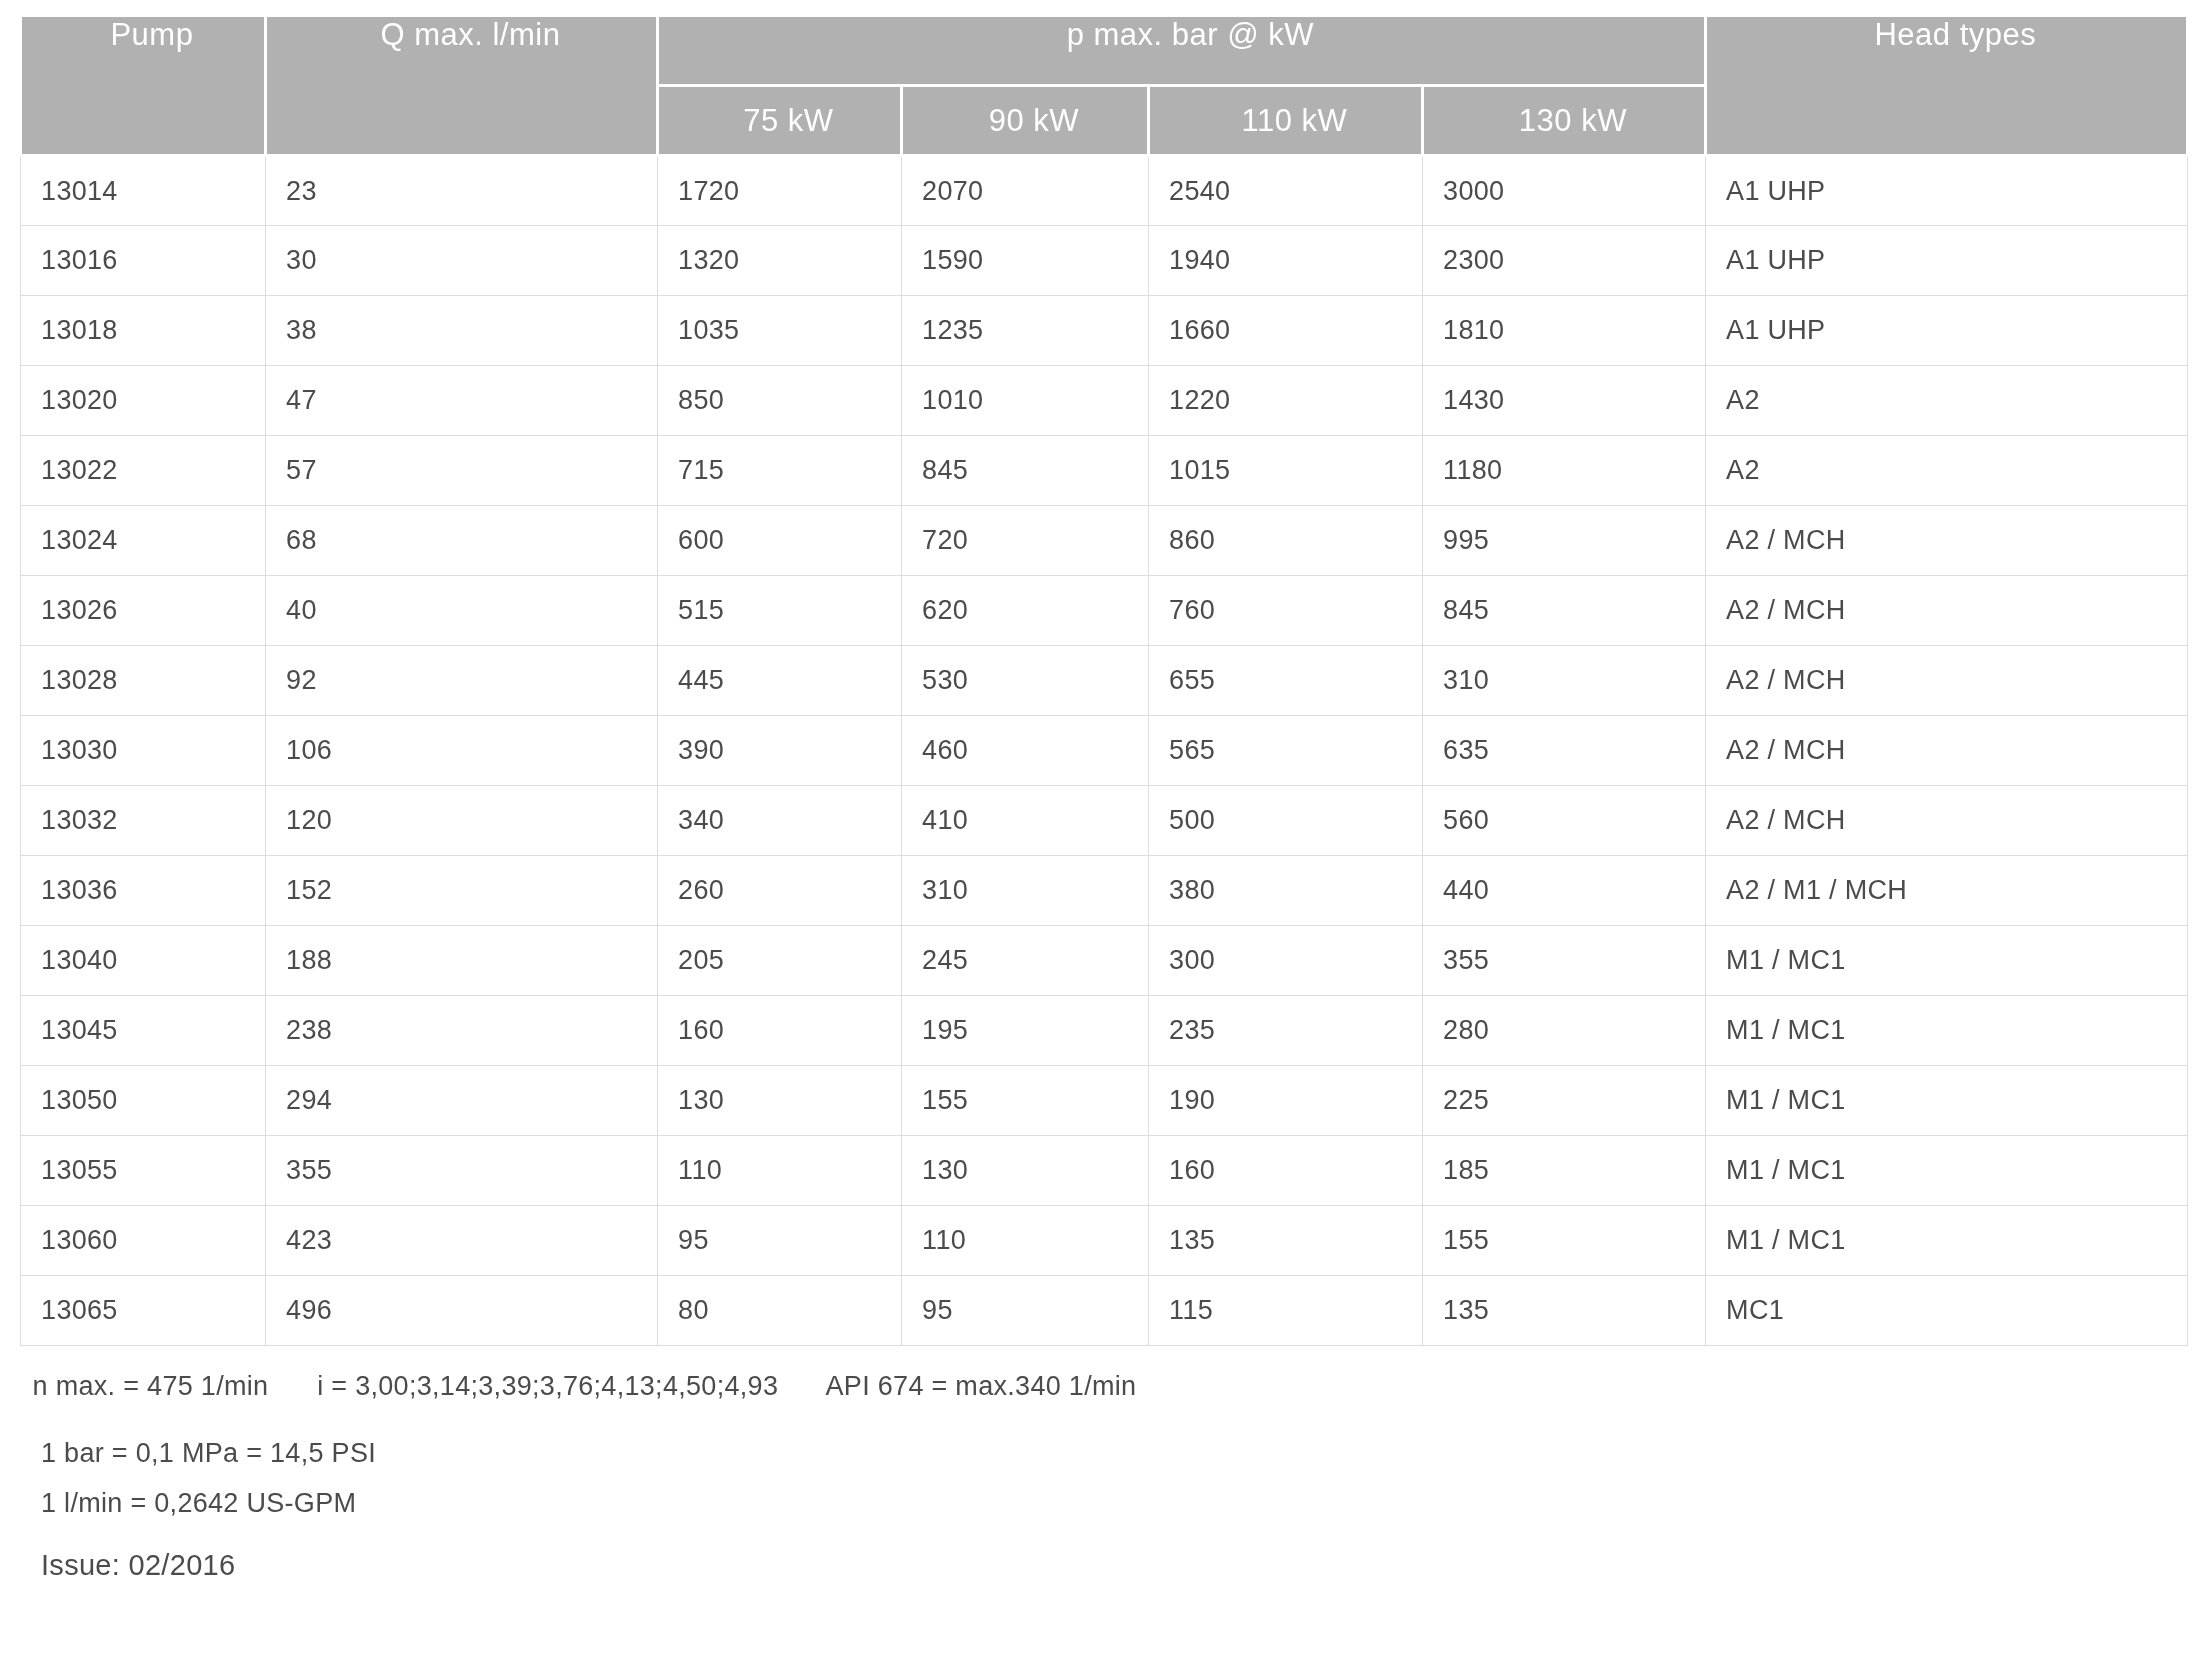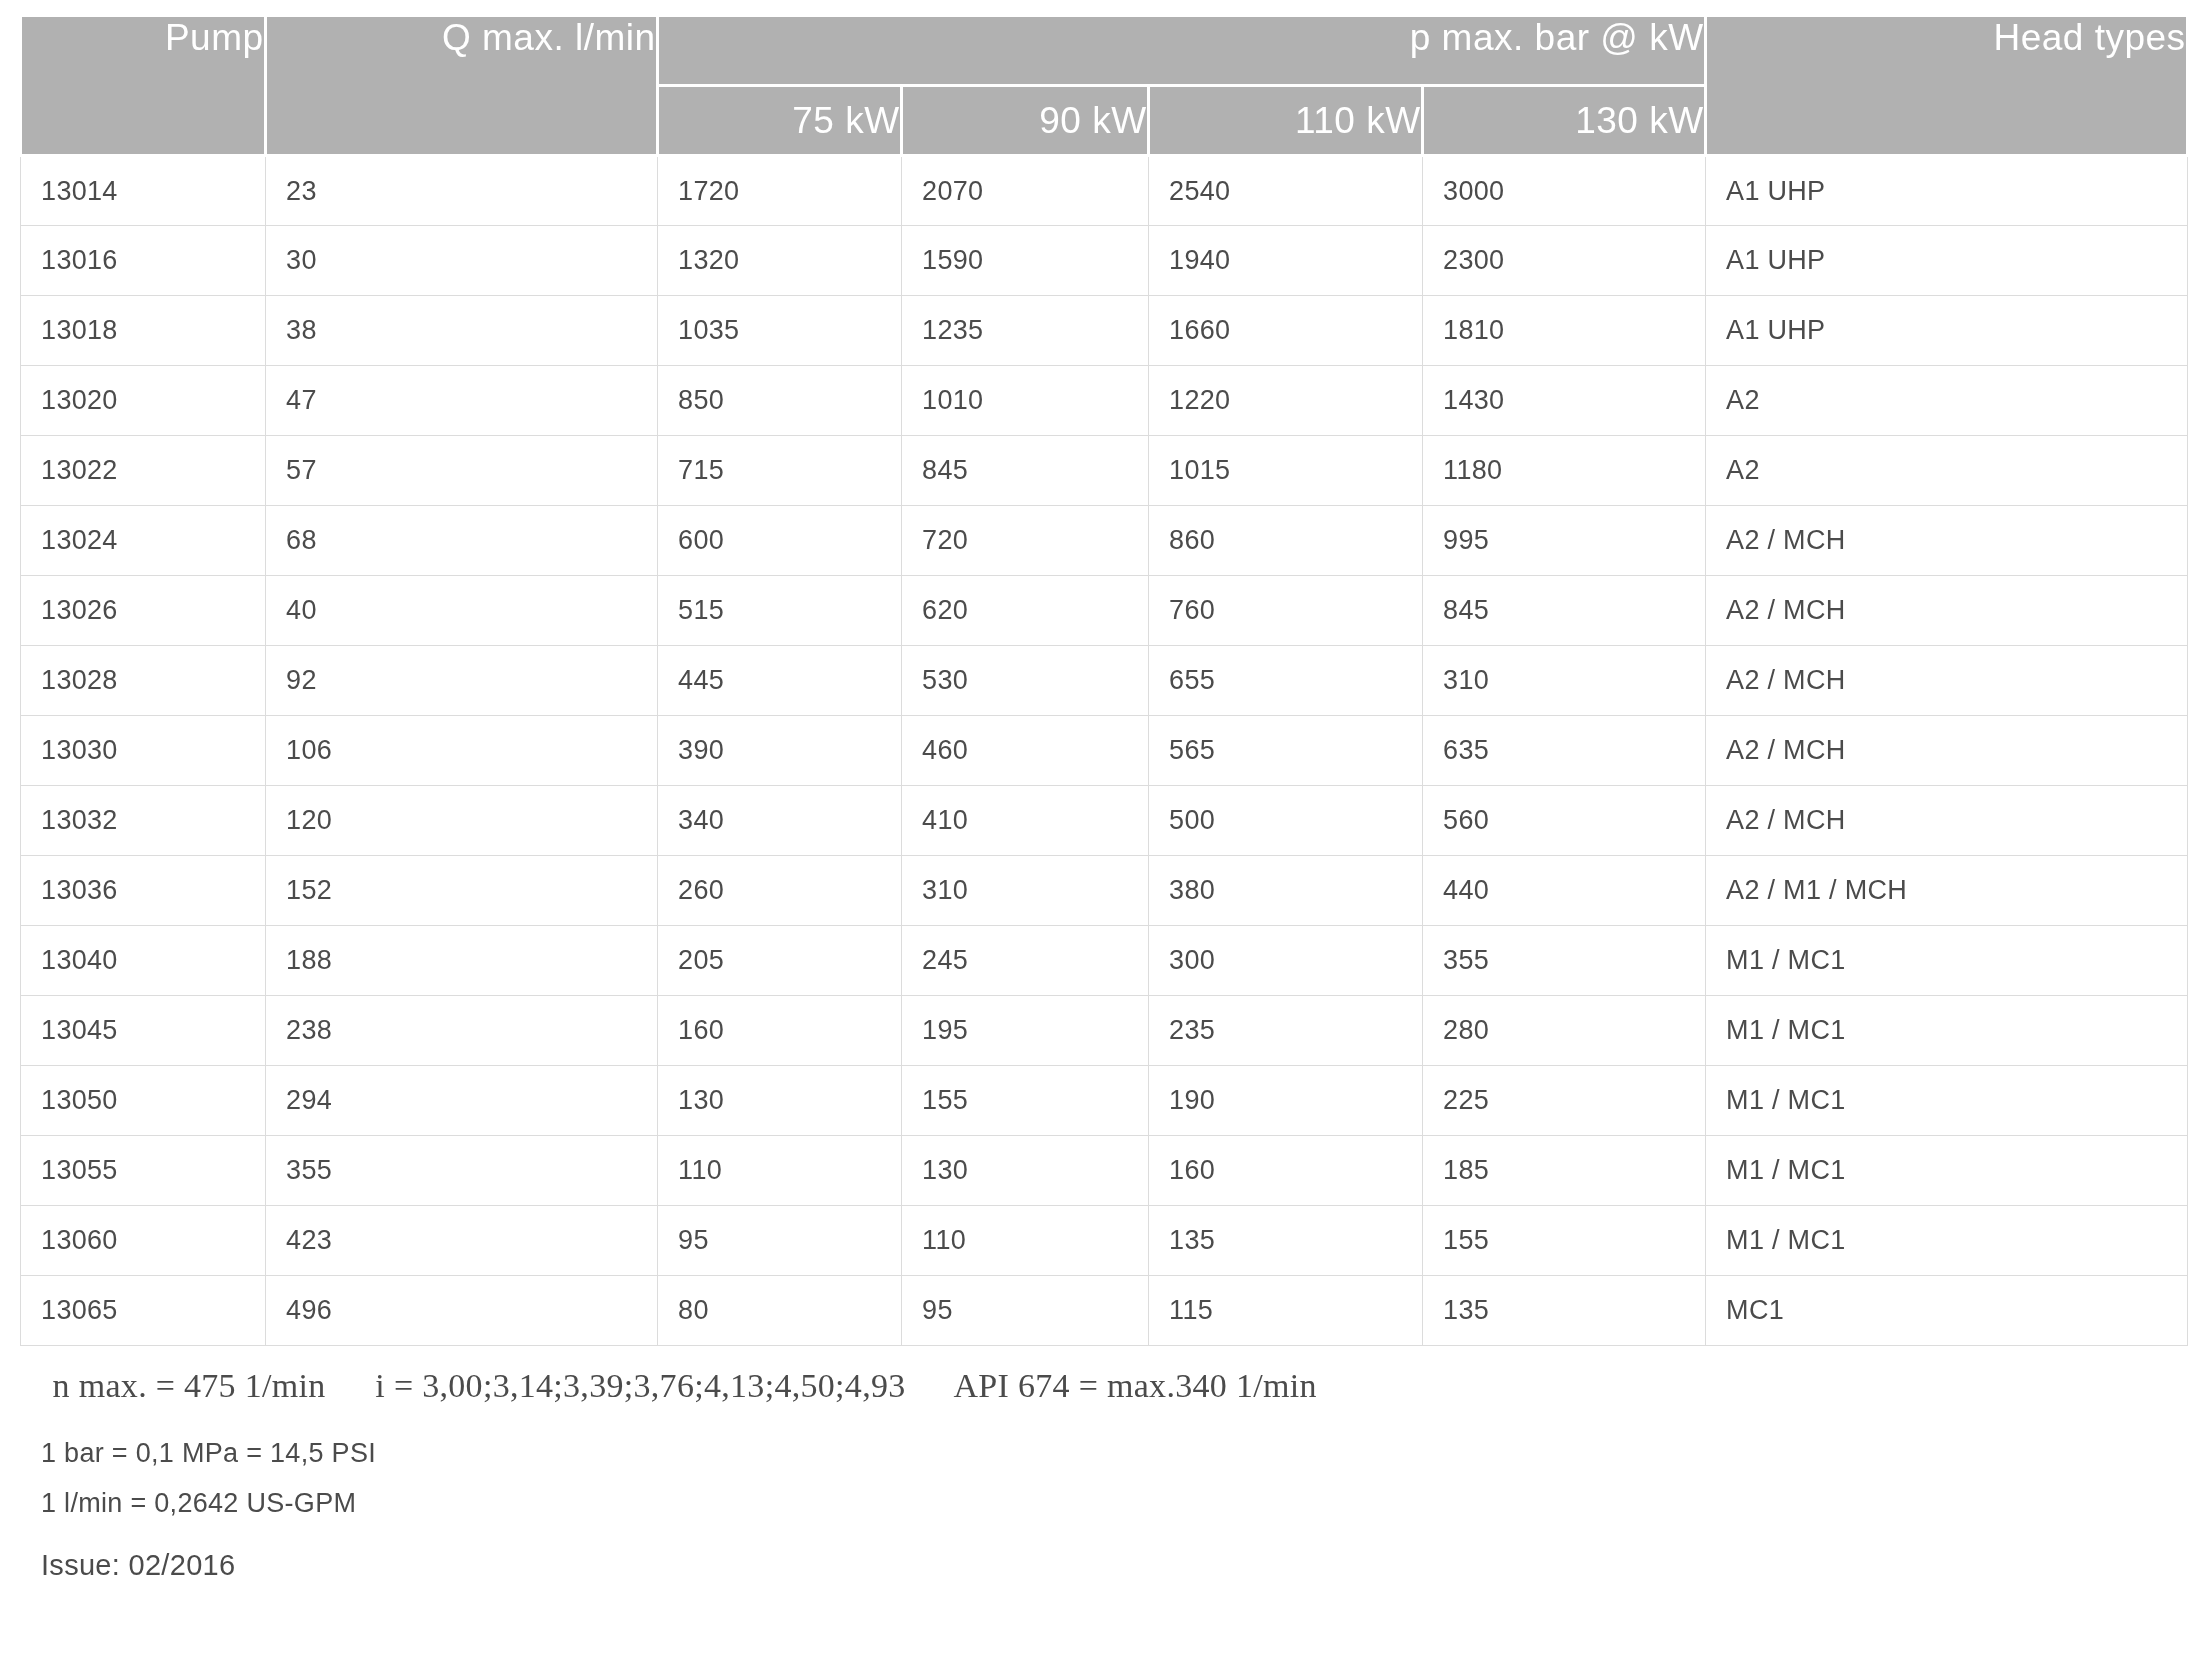--- a/index.html
+++ b/index.html
@@ -18,45 +18,44 @@
     -webkit-font-smoothing:antialiased;
   }
   .page{padding:14px 18.6px 0 18.6px;}
   table.spec{
     border-collapse:collapse;table-layout:fixed;width:2168px;
   }
   table.spec th{
     background:var(--header-bg);
     color:var(--header-text);
     font-weight:normal;
-    font-size:37px;
-    text-align:right;
+    font-size:31px;
+    text-align:center;
     border:3.7px solid var(--separator);
     padding:0 0 0 18.6px;
     letter-spacing:0.5px;
   }
   thead tr{height:70px;}
   th.span-top{vertical-align:top;padding-top:20.5px;}
   th.kw{vertical-align:middle;}
   table.spec td{
     font-size:27px;
     color:var(--body-text);
     border:1.9px solid var(--grid-line);
     padding:0 0 0 20.5px;
     height:70px;
     vertical-align:middle;
     background:#ffffff;
     letter-spacing:0.3px;
   }
   .footnote{
-    margin:15px 0 0 34px;
-    font-size:34px;
+    margin:15px 0 0 14px;
+    font-size:27px;
     line-height:50px;
     letter-spacing:0.3px;
-    font-family:Liberation Serif, serif;
   }
   .footnote span{margin-right:41px;}
   .footer{
     display:flex;
     margin:17px 0 0 22.4px;
     font-size:27px;
     line-height:50px;
     letter-spacing:0.3px;
   }
   .footer .col1{width:537px;flex:none;}

